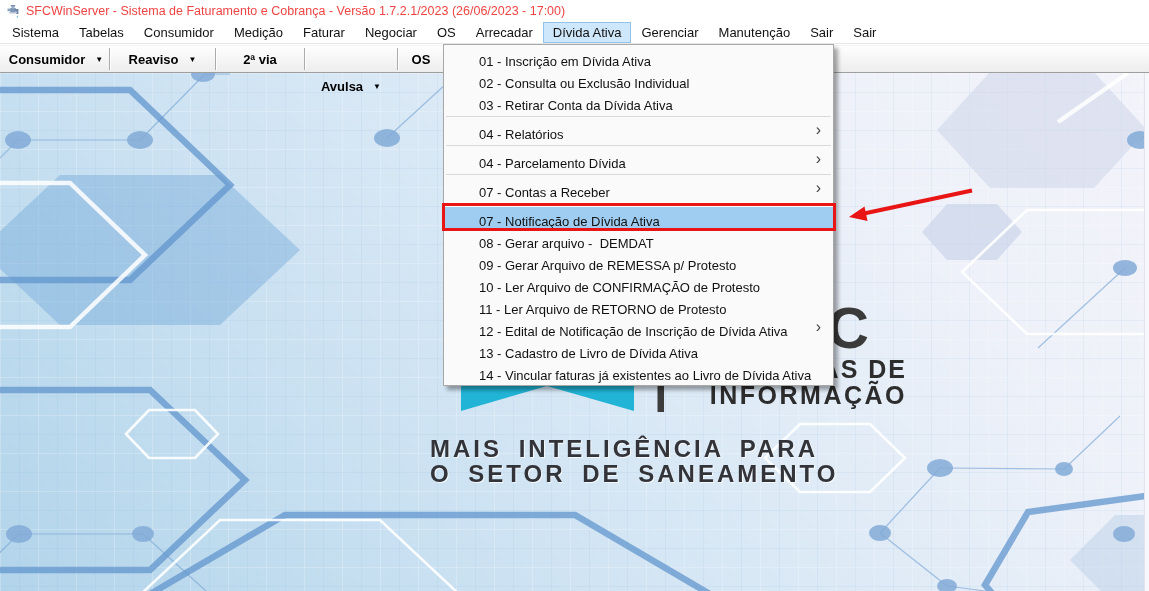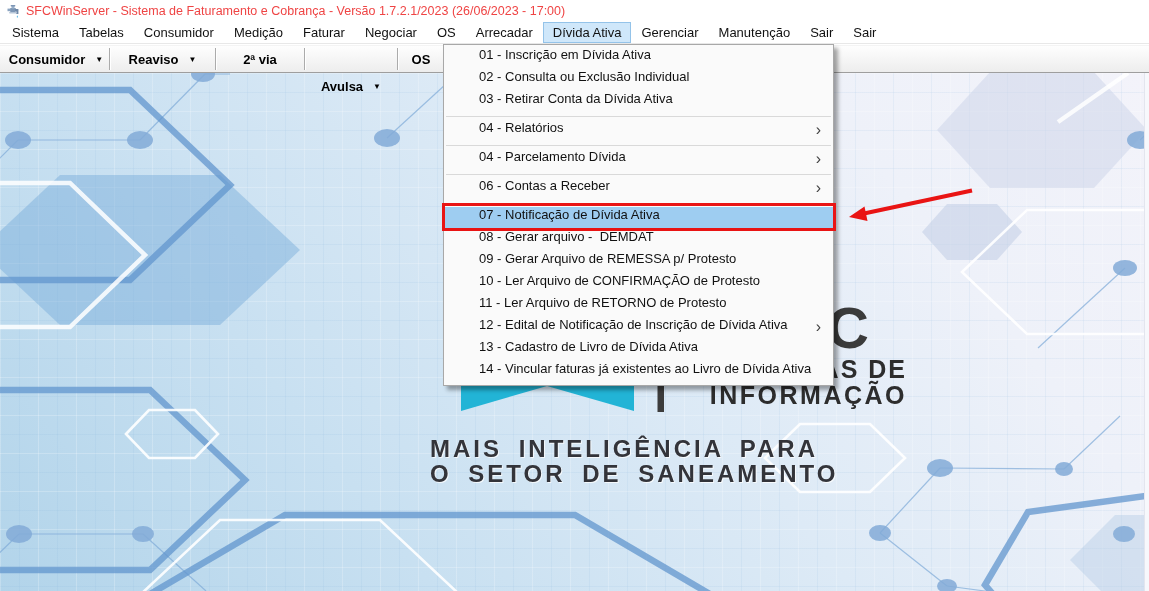--- a/index.html
+++ b/index.html
@@ -73,21 +73,21 @@
     text-shadow:1px 1px 0 rgba(255,255,255,0.75);
   }
   
   .menu-popup{
     position:absolute;left:443px;top:44px;width:391px;z-index:30;
     background:#fafafa;border:1px solid #a8a8a8;
     box-shadow:4px 4px 4px rgba(0,0,0,0.35);
     padding:2px 0;
   }
   .dd-item{
-    height:22px;display:flex;align-items:flex-start;padding-left:35px;padding-right:8px;
+    height:22px;display:flex;align-items:flex-end;padding-left:35px;padding-right:8px;
     font-size:13px;color:#111;cursor:default;position:relative;
   }
   .dd-item span{white-space:pre;}
   .dd-item.hl{background:var(--hl,#9ecdf1);}
   .sub-arrow{
     position:absolute;right:12px;top:50%;transform:translateY(-54%);
     font-size:16px;color:#444;font-weight:normal;
   }
   .menu-sep{height:1px;background:#d9d9d9;margin:3px 2px;}
   
@@ -251,21 +251,21 @@
         <span>04 - Relatórios</span>
         <span class="sub-arrow">›</span>
       </div>
       <div class="menu-sep"></div>
       <div class="dd-item">
         <span>04 - Parcelamento Dívida</span>
         <span class="sub-arrow">›</span>
       </div>
       <div class="menu-sep"></div>
       <div class="dd-item">
-        <span>06 - Contas a Receber</span>
+        <span>07 - Contas a Receber</span>
         <span class="sub-arrow">›</span>
       </div>
       <div class="menu-sep"></div>
       <div class="dd-item hl">
         <span>07 - Notificação de Dívida Ativa</span>
       </div>
       <div class="dd-item">
         <span>08 - Gerar arquivo -  DEMDAT</span>
       </div>
       <div class="dd-item">

